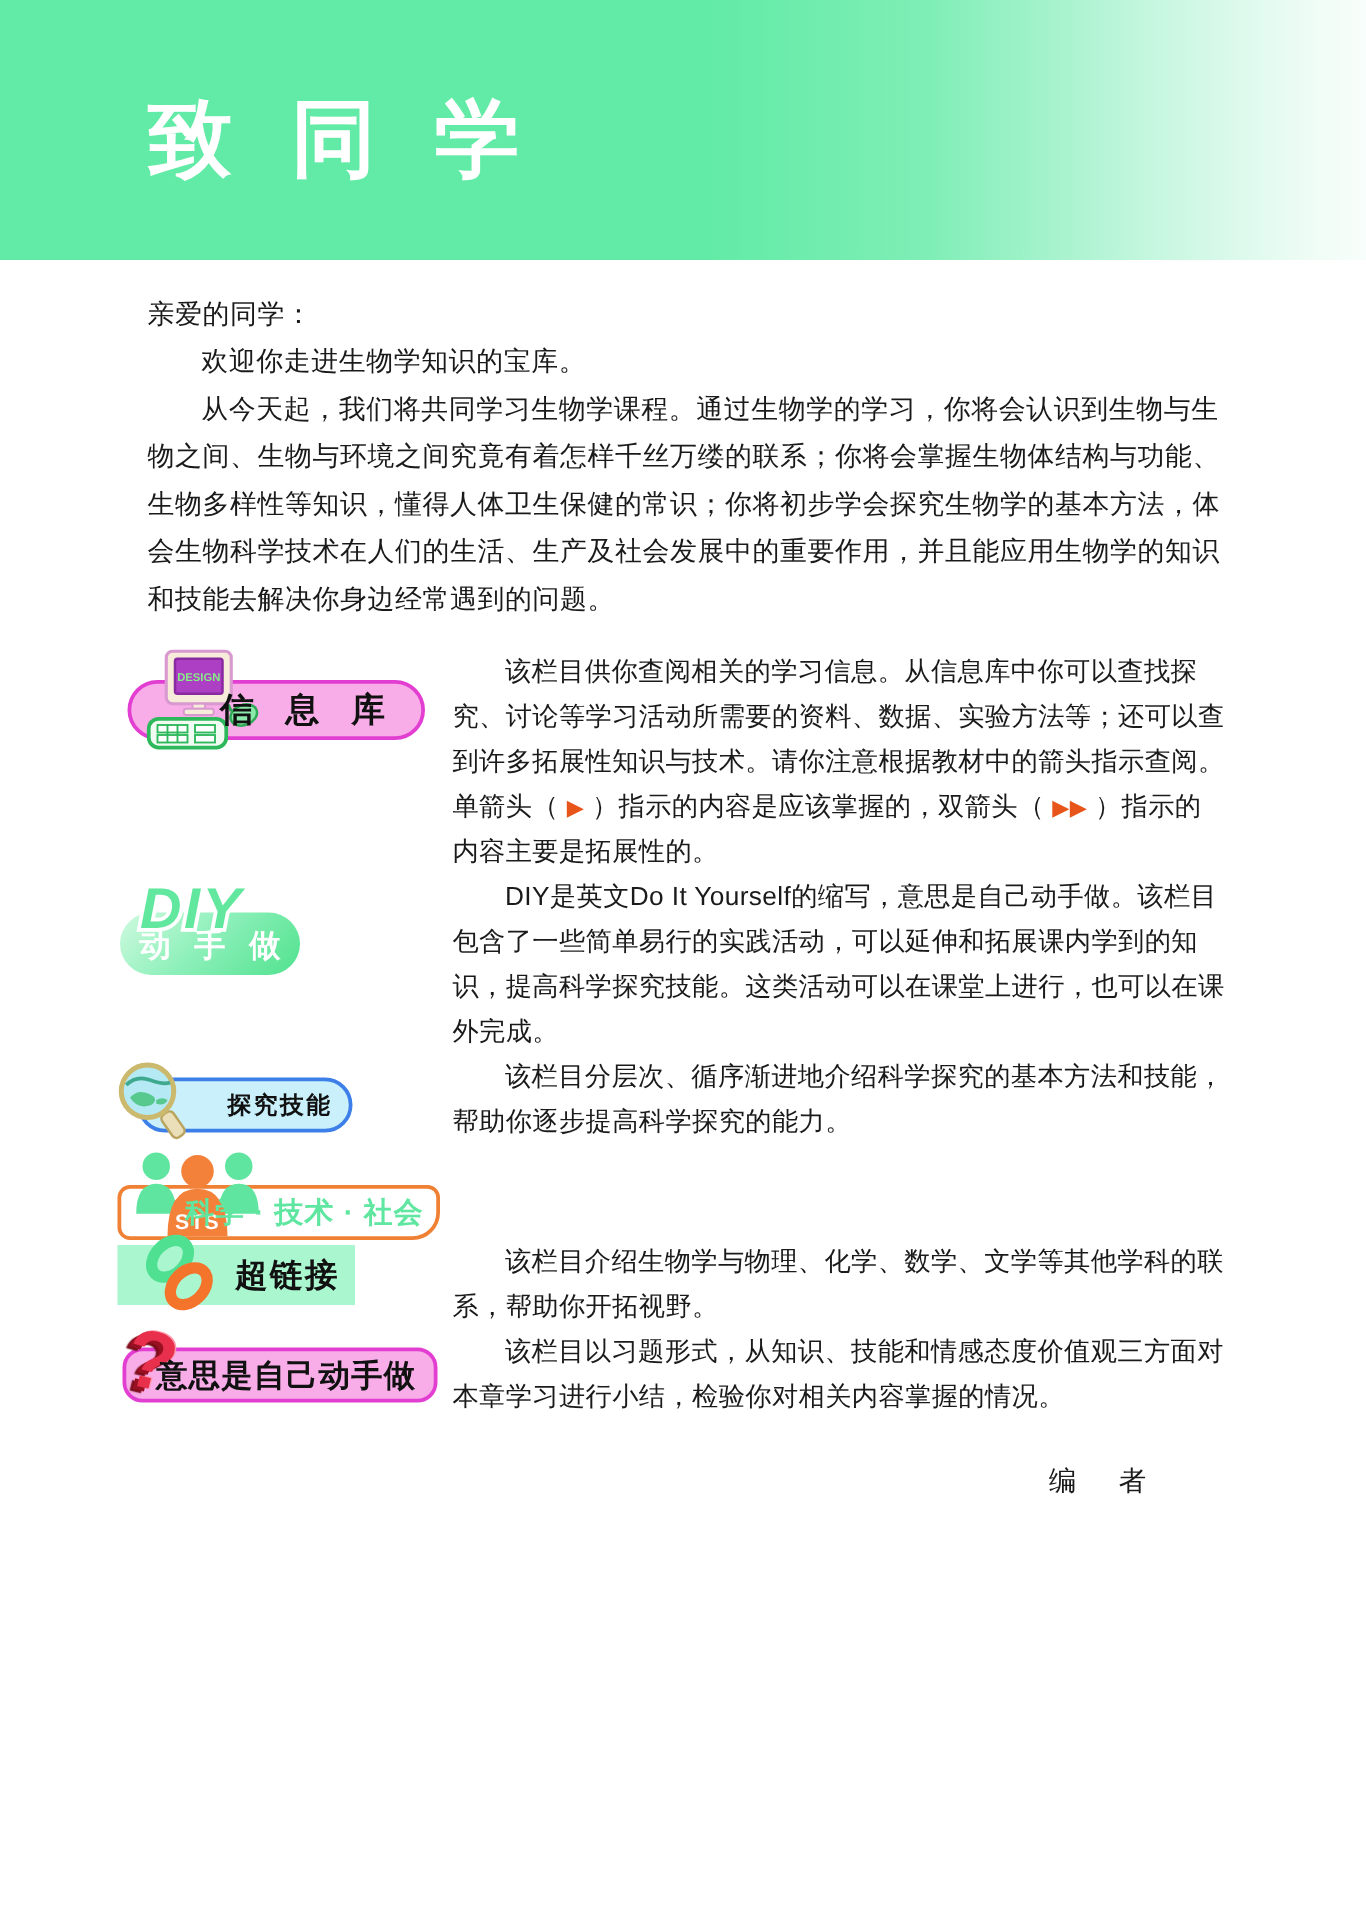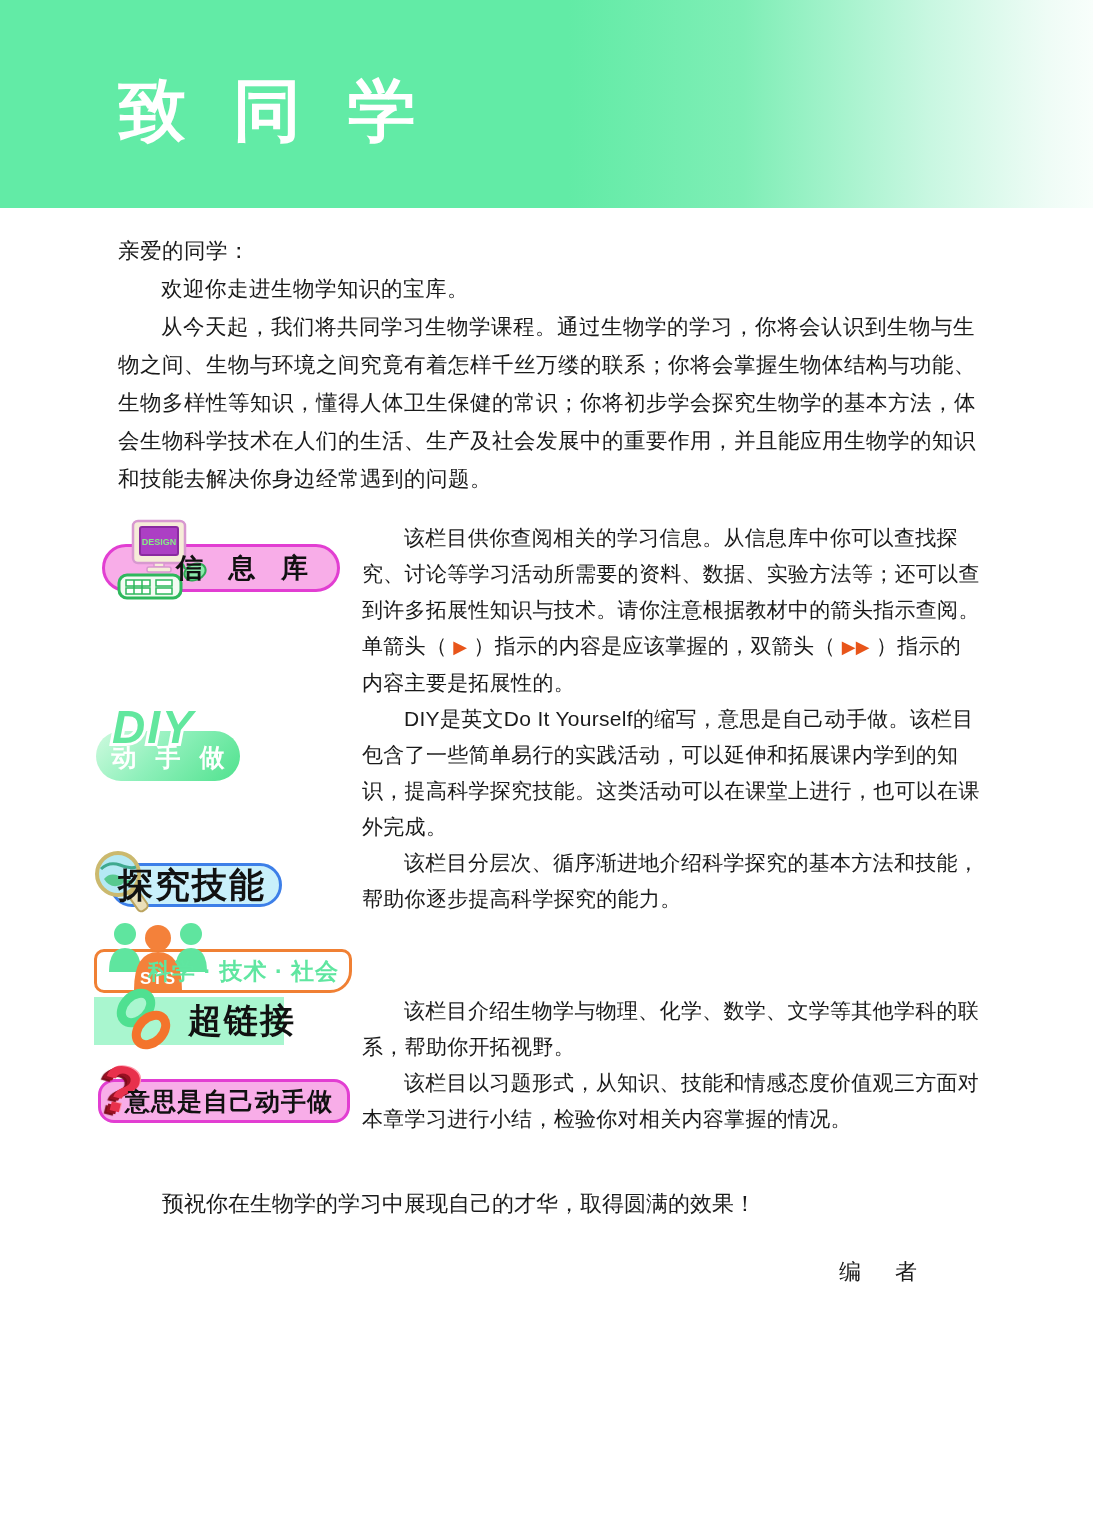--- a/index.html
+++ b/index.html
@@ -36,33 +36,33 @@
 
   
   .b-diy{margin:30px 0 0 2px;width:144px;height:50px;border-radius:26px;
          background:linear-gradient(135deg,#CFFADF 0%,#8FF0BB 45%,#50E28E 100%);}
   .b-diy .diy-logo{position:absolute;top:-34px;left:6px;}
   .b-diy .label{position:absolute;bottom:7px;left:50%;transform:translateX(-50%);
                 color:#fff;font-size:25px;font-weight:bold;letter-spacing:6px;margin-left:3px;}
 
   
   .b-blue{margin:18px 0 0 16px;width:172px;height:44px;background:#C9F0FB;border:3px solid #3D7FE8;border-radius:22px;}
-  .b-blue .label{position:absolute;right:13px;top:50%;transform:translateY(-50%);font-size:35px;letter-spacing:2px;}
+  .b-blue .label{position:absolute;right:13px;top:50%;transform:translateY(-50%);font-size:19px;letter-spacing:2px;}
   .b-blue svg{position:absolute;left:-22px;top:-18px;}
 
   
   .b-sts{margin:32px 0 0 0;width:258px;height:44px;background:#ffffff;border:3px solid #F08034;border-radius:10px 10px 22px 10px;}
   .b-sts svg{position:absolute;left:4px;top:-32px;}
   .b-sts .label{position:absolute;right:10px;top:50%;transform:translateY(-50%);
                 color:#5FE6A0;font-size:23px;font-weight:bold;letter-spacing:1px;}
 
   
   .b-mint{margin:4px 0 0 0;width:190px;height:48px;background:#A9F6CF;}
   .b-mint svg{position:absolute;left:16px;top:-12px;}
-  .b-mint .label{position:absolute;left:94px;top:50%;transform:translateY(-50%);font-size:34px;letter-spacing:2px;text-align:center;}
+  .b-mint .label{position:absolute;left:94px;top:50%;transform:translateY(-50%);font-size:26px;letter-spacing:2px;text-align:center;}
 
   
   .b-q{margin:14px 0 0 4px;width:252px;height:44px;background:#F8ADE8;border:3px solid #E23ED2;border-radius:16px;}
   .b-q .label{position:absolute;right:14px;top:50%;transform:translateY(-50%);font-size:25px;letter-spacing:1px;}
   .qmark{
     position:absolute;left:0px;top:-26px;font-size:66px;font-weight:900;line-height:1;
     color:#E8304C;transform:rotate(14deg);
     text-shadow:-3px 3px 0 #991022,-5px 5px 1px #7A0C1A,1px -1px 0 #FF9AAC;
   }
 
@@ -174,15 +174,14 @@
         <div class="badge b-q">
           <span class="qmark">?</span>
           <span class="label">意思是自己动手做</span>
         </div>
       </div>
       <p class="desc">该栏目以习题形式，从知识、技能和情感态度价值观三方面对本章学习进行小结，检验你对相关内容掌握的情况。</p>
     </div>
 
   </div>
 
-  <p class="closing">预祝你在生物学的学习中展现自己的才华，取得圆满的效果！</p>
   <p class="signature">编　者</p>
 </main>
 
 </body></html>

